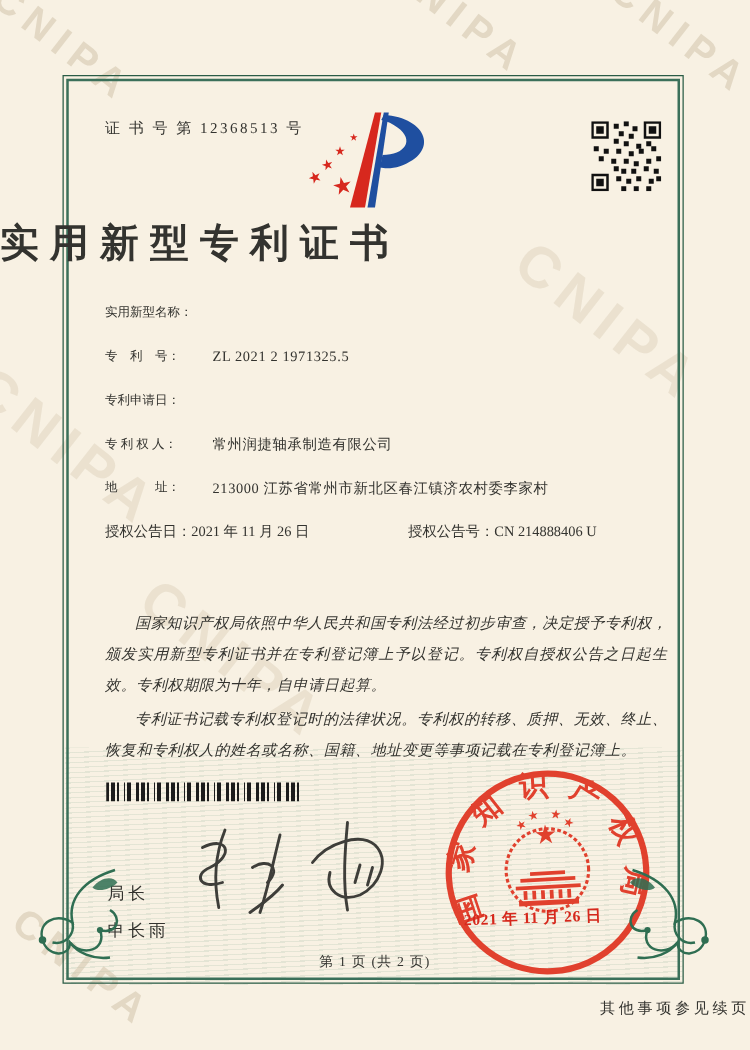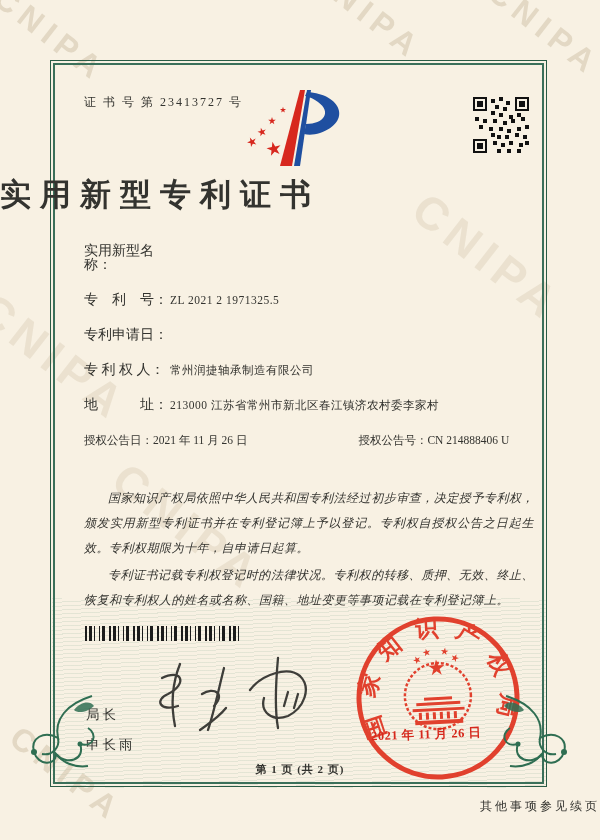--- a/index.html
+++ b/index.html
@@ -18,38 +18,38 @@
   .frame::after{content:"";position:absolute;left:2px;top:2px;right:2px;bottom:2px;border:2px solid #3b705a;}
   .content{position:absolute;inset:0;z-index:3;}
   
   .certno{position:absolute;left:84px;top:94px;font-size:12px;letter-spacing:2px;}
   .logo{position:absolute;left:244px;top:86px;width:112px;height:88px;}
   .qr{position:absolute;left:473px;top:97px;width:56px;height:56px;}
   .title{position:absolute;left:0;top:174px;width:100%;text-align:left;font-size:31px;font-weight:bold;letter-spacing:9px;}
   
   .fields{position:absolute;left:84px;top:244px;right:58px;font-size:11.5px;}
   .frow{display:flex;margin-bottom:21px;line-height:14px;}
-  .flabel{flex:none;width:86px;font-size:14px;}
+  .flabel{flex:none;width:86px;font-size:10px;}
   .fvalue{flex:1;letter-spacing:.5px;}
   .grantrow{display:flex;line-height:14px;gap:35px;}
-  .grantrow .g2{margin-left:76px;}
+  .grantrow .g2{margin-left:44px;}
   
   .paras{position:absolute;left:84px;top:486px;right:66px;font-size:12px;line-height:25px;text-align:justify;font-style:italic;}
   .paras p{margin:0 0 2px 0;text-indent:2em;letter-spacing:.5px;}
   
   .barcode{position:absolute;left:85px;top:626px;width:156px;height:15px;
     background:repeating-linear-gradient(90deg,#1c1c1c 0 2px,rgba(0,0,0,0) 2px 4px,#1c1c1c 4px 7px,rgba(0,0,0,0) 7px 9px,#1c1c1c 9px 10px,rgba(0,0,0,0) 10px 14px,#1c1c1c 14px 15px,rgba(0,0,0,0) 15px 17px,#1c1c1c 17px 20px,rgba(0,0,0,0) 20px 24px);}
   
   .signer{position:absolute;left:86px;top:674px;font-size:13.5px;letter-spacing:3px;line-height:30px;margin-top:26px;}
   .signature{position:absolute;left:138px;top:650px;}
   
   .seal{position:absolute;left:352px;top:612px;width:172px;height:172px;transform:rotate(-3deg);opacity:.93;z-index:4;}
   .sealdate{position:absolute;left:371px;top:726px;width:130px;font-size:12.5px;font-weight:bold;color:#d6281c;
     letter-spacing:.5px;transform:rotate(-2deg);z-index:5;white-space:nowrap;}
-  .pageinfo{position:absolute;left:0;top:762px;width:100%;text-align:center;font-size:11px;letter-spacing:1px;z-index:3;font-weight:bold;}
+  .pageinfo{position:absolute;left:0;top:762px;width:100%;text-align:center;font-size:11px;letter-spacing:1px;z-index:3;}
   .footnote{position:absolute;left:0;top:798px;width:100%;text-align:right;font-size:12px;letter-spacing:3px;z-index:3;}
   .flourish{position:absolute;z-index:4;}
   .flourish.bl{left:14px;top:690px;}
   .flourish.br{left:500px;top:690px;transform:scaleX(-1);}
 </style>
 </head>
 <body>
 
 <div class="page">
 
@@ -59,21 +59,21 @@
   <div class="wm big" style="left:-34px;top:330px">CNIPA</div>
   <div class="wm big" style="left:400px;top:230px">CNIPA</div>
   <div class="wm big" style="left:100px;top:500px">CNIPA</div>
   <div class="wm small" style="left:0px;top:756px">CNIPA</div>
 
   <div class="guilloche"></div>
   <div class="frame"></div>
 
   <div class="content">
 
-    <div class="certno">证 书 号 第 23413727 号</div>
+    <div class="certno">证 书 号 第 12368513 号</div>
 
     <svg class="logo" viewBox="0 0 112 88">
       <defs>
         <polygon id="star" points="0,-1 0.2245,-0.309 0.951,-0.309 0.3633,0.118 0.5878,0.809 0,0.382 -0.5878,0.809 -0.3633,0.118 -0.951,-0.309 -0.2245,-0.309"></polygon>
       </defs>
       <path d="M63,6 C98,8 108,36 76,47 C70,49 64,49 60,48 L62,38 C80,38 88,26 74,16 C70,13 66,11 61,10 Z" fill="#1f4fa0"></path>
       <polygon points="63,4 67,4 56,80 50,80" fill="#1f4fa0"></polygon>
       <polygon points="56,4 61,4 48,80 36,80" fill="#d7281e"></polygon>
       <use href="#star" transform="translate(39,24) scale(3.2)" fill="#d7281e"></use>
       <use href="#star" transform="translate(28,35) scale(4)" fill="#d7281e"></use>

